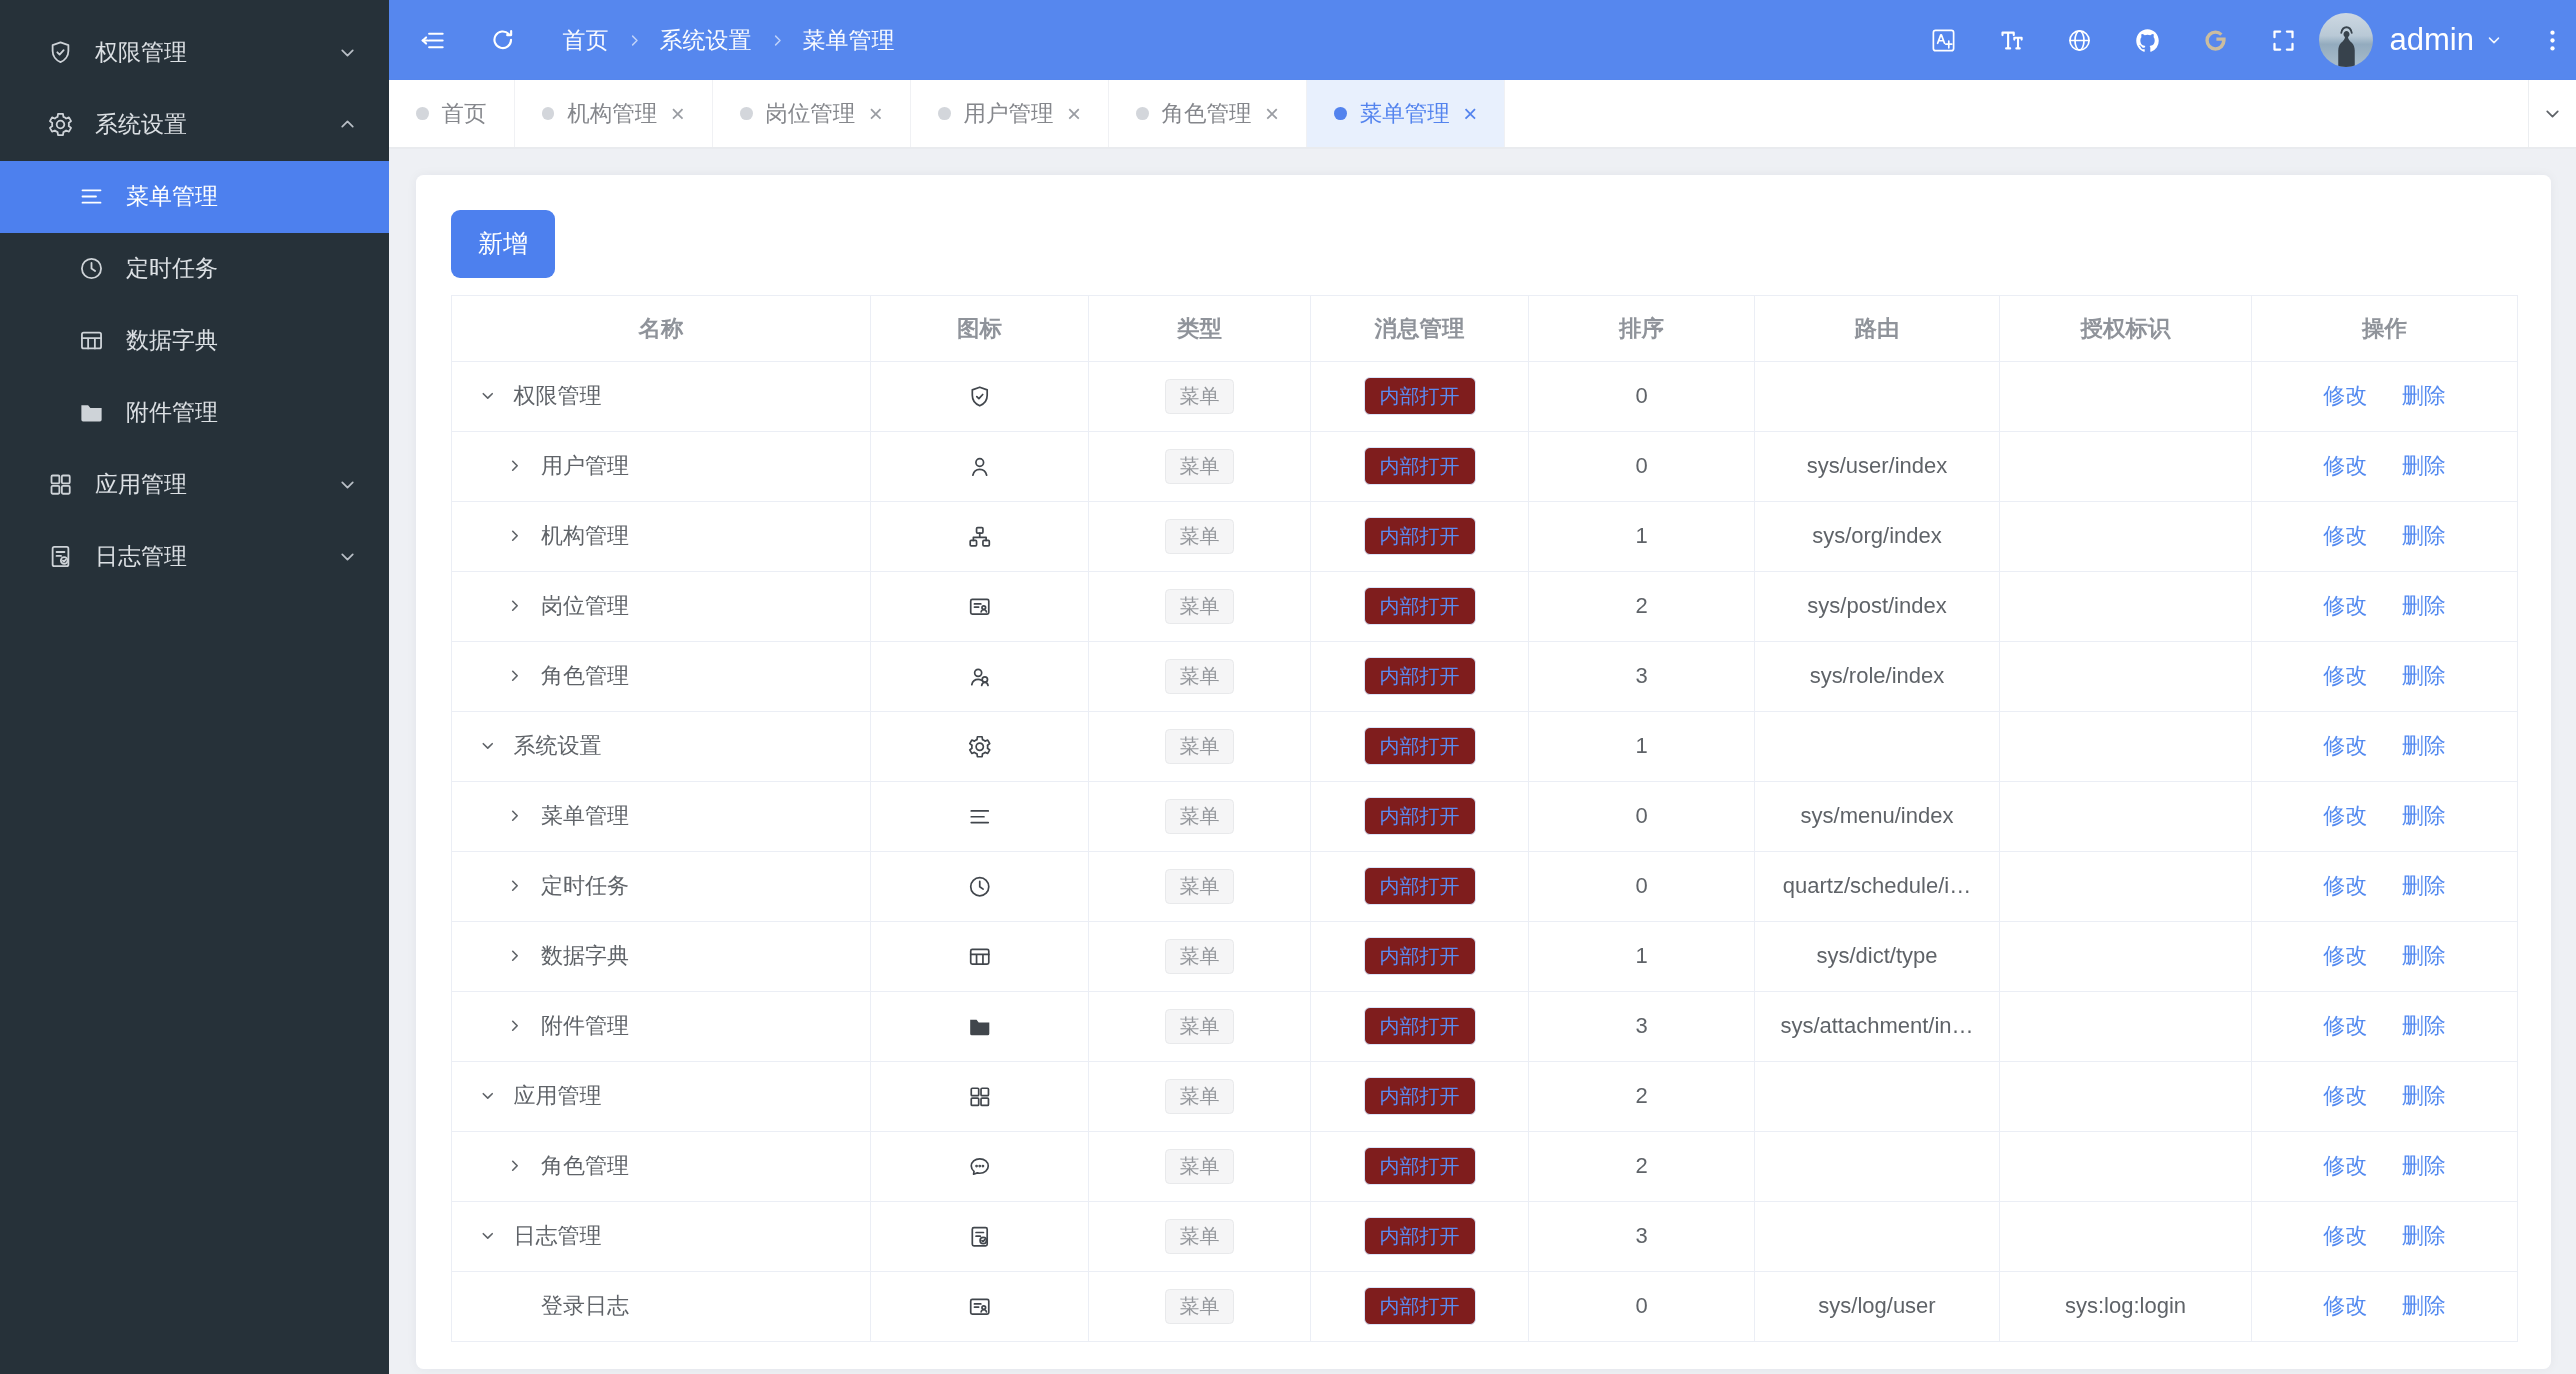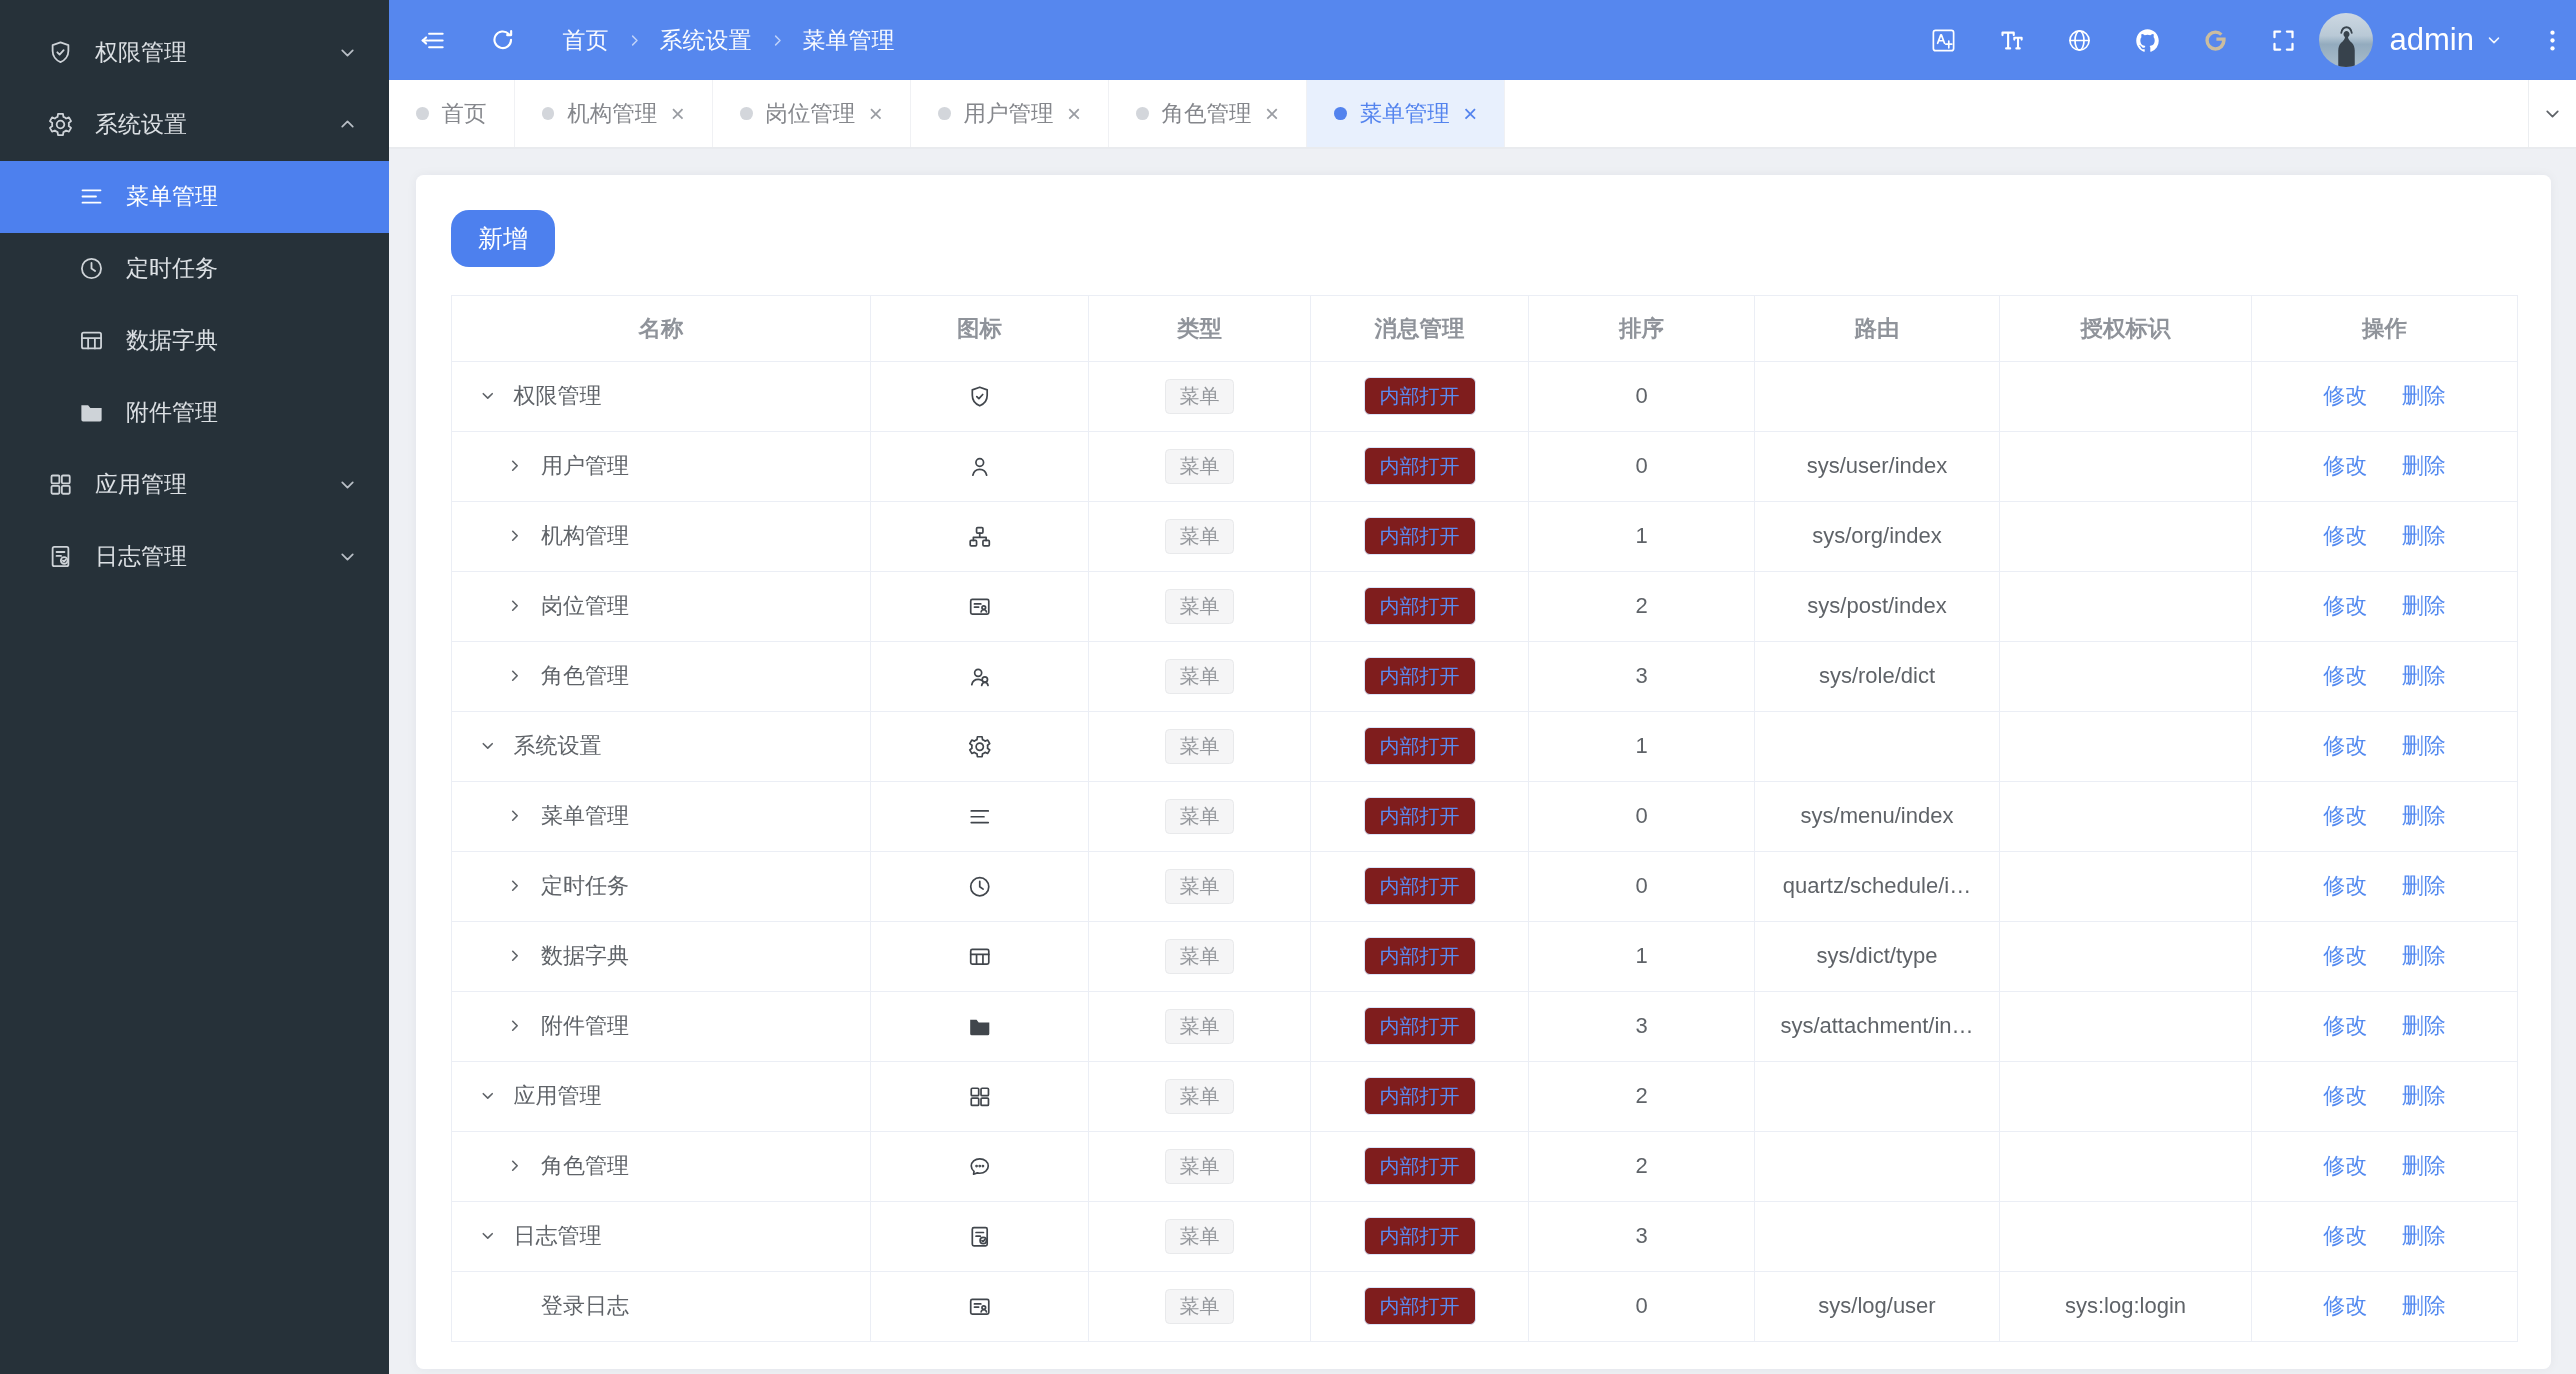--- a/index.html
+++ b/index.html
@@ -55,21 +55,21 @@
   .tab-close{margin-left:13.5px;font-size:24px;color:#9a9da3;line-height:1;cursor:pointer;}
   .tab.active{background:#e8f0fd;color:#5383ee;}
   .tab.active .tab-dot{background:#5383ee;}
   .tab.active .tab-close{color:#5383ee;}
   .tab-dropdown{width:47px;border-left:0.8px solid #eceef1;display:flex;align-items:center;justify-content:center;color:#5f6368;cursor:pointer;}
   .tab-dropdown svg{width:21px;height:21px;}
 
   
   .content{position:absolute;left:389px;top:149px;width:2187px;height:1226px;background:#eef0f4;}
   .card{position:absolute;left:27px;top:25.5px;right:25.5px;bottom:6px;background:#ffffff;border-radius:7.5px;box-shadow:0 0 10.5px rgba(31,45,61,.05);}
-  .add-btn{position:absolute;left:35px;top:35px;height:57px;padding:0 27px;background:#4d80ee;color:#ffffff;font-size:25px;border:none;border-radius:18px;cursor:pointer;font-family:inherit;}
+  .add-btn{position:absolute;left:35px;top:35px;height:68px;padding:0 27px;background:#4d80ee;color:#ffffff;font-size:25px;border:none;border-radius:9px;cursor:pointer;font-family:inherit;}
   .table-wrap{position:absolute;left:35px;right:35px;top:120px;}
   table.data-table{width:100%;border-collapse:collapse;table-layout:fixed;font-size:22px;color:#5f6368;border-top:0.8px solid #ebeef5;border-left:0.8px solid #ebeef5;}
   .data-table th,.data-table td{border-right:0.8px solid #ebeef5;border-bottom:0.8px solid #ebeef5;text-align:center;vertical-align:middle;box-sizing:border-box;padding:0 6px;}
   .data-table th{height:66px;color:#8f939a;font-weight:700;font-size:22.5px;}
   .data-table td{height:70px;}
   td.cell-name{text-align:left;padding:0;}
   .tree-cell{display:flex;align-items:center;padding-left:25.5px;}
   tr.child .tree-cell{padding-left:53px;}
   .tree-toggle{width:36px;display:flex;align-items:center;color:#5f6368;flex:none;cursor:pointer;}
   .tree-toggle svg{width:19.5px;height:19.5px;}
@@ -510,21 +510,21 @@
                   </svg>
                 </span>
               </td>
               <td>
                 <span class="tag tag-gray">菜单</span>
               </td>
               <td>
                 <span class="tag tag-blue">内部打开</span>
               </td>
               <td>3</td>
-              <td class="cell-route">sys/role/dict</td>
+              <td class="cell-route">sys/role/index</td>
               <td class="cell-auth"></td>
               <td>
                 <a class="op-link">修改</a>
                 <a class="op-link">删除</a>
               </td>
             </tr>
             <tr>
               <td class="cell-name">
                 <span class="tree-cell">
                   <span class="tree-toggle">

